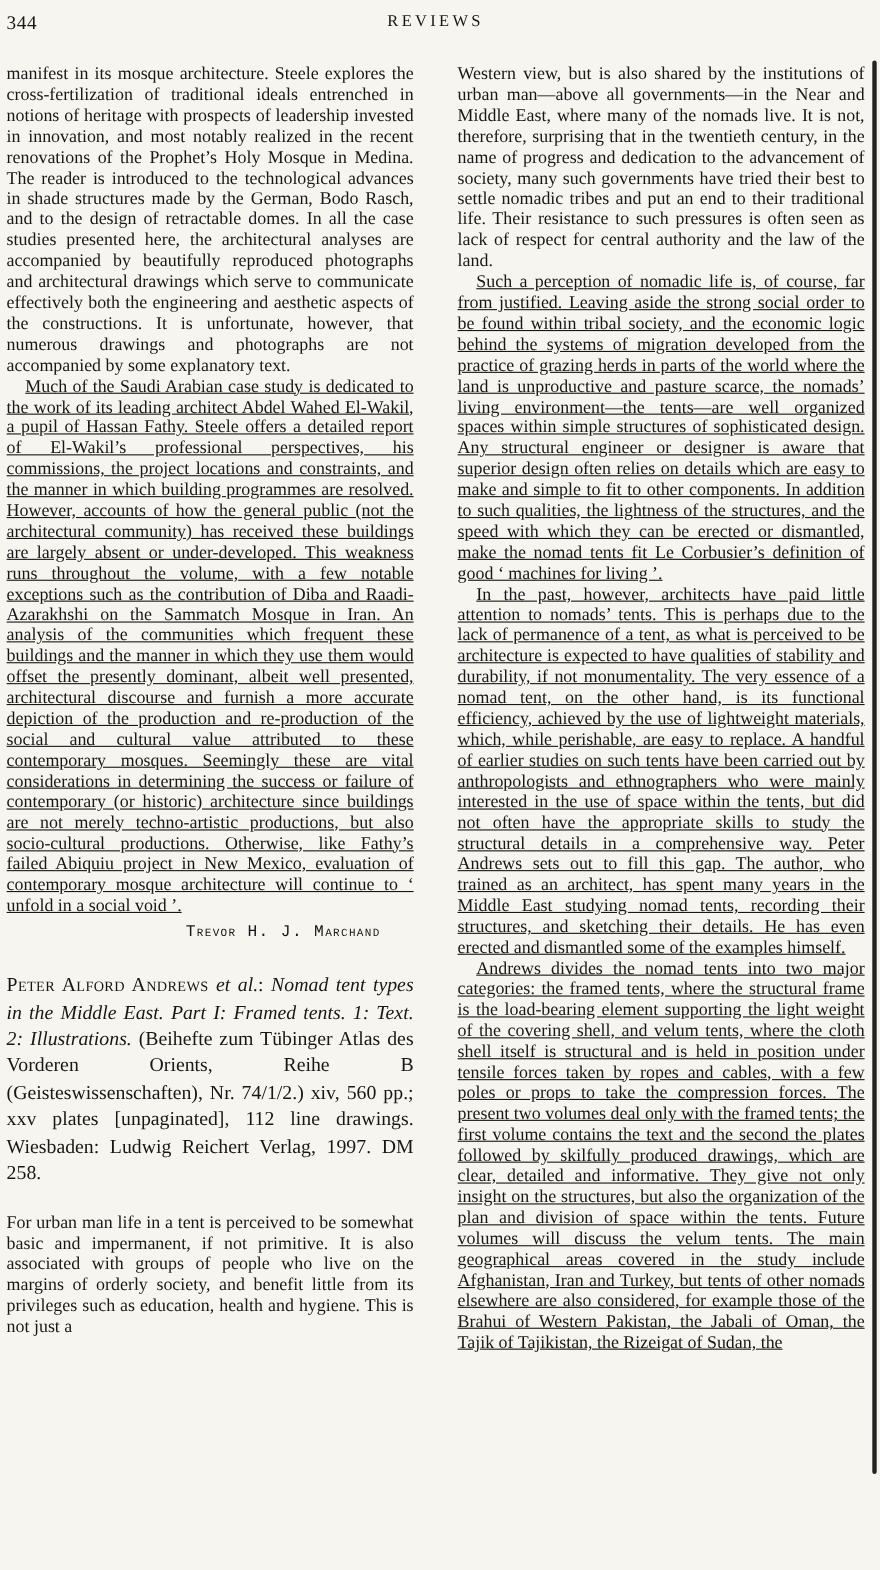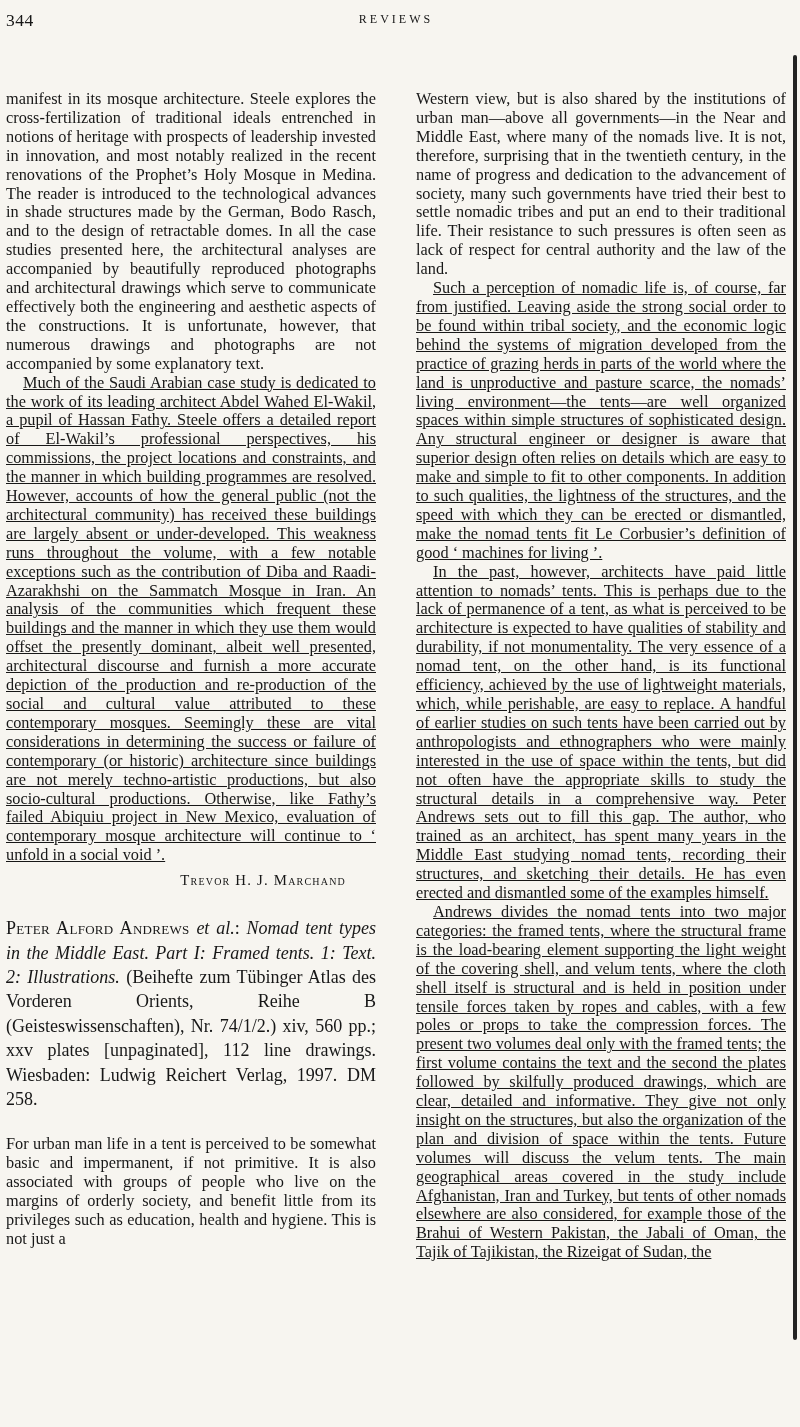--- a/index.html
+++ b/index.html
@@ -18,63 +18,63 @@
   }
   .page {
     position: relative;
     padding: 10px 14px 0 6px;
     height: 100%;
     box-sizing: border-box;
   }
   .running-head {
     position: relative;
     height: 24px;
-    margin-bottom: 8px;
+    margin-bottom: 24px;
   }
   .page-num {
     position: absolute;
     left: 0;
     top: 0;
     font-size: 17.5px;
     letter-spacing: 0.5px;
   }
   .head-title {
     display: block;
     text-align: center;
-    font-size: 12px;
+    font-size: 15px;
     letter-spacing: 3px;
     padding-top: 2px;
   }
   .columns {
     display: flex;
     gap: 40px;
   }
   .col {
     flex: 1 1 0;
     min-width: 0;
-    margin-top: 48px;
   }
   .para {
     margin: 0;
     font-size: 16.3px;
     line-height: 18.9px;
     text-align: justify;
     hyphens: auto;
     -webkit-hyphens: auto;
   }
   .para.indent {
     text-indent: 17px;
     text-decoration: underline;
   }
   .signature {
     margin: 7px 30px 0 0;
     text-align: right;
     font-size: 14.8px;
     font-variant: small-caps;
     letter-spacing: 1.2px;
+    font-family: Liberation Mono, monospace;
   }
   .citation {
     margin: 27px 0 24px 0;
     font-size: 18px;
     line-height: 24.4px;
     text-align: justify;
     hyphens: auto;
     -webkit-hyphens: auto;
   }
   .cite-author {

